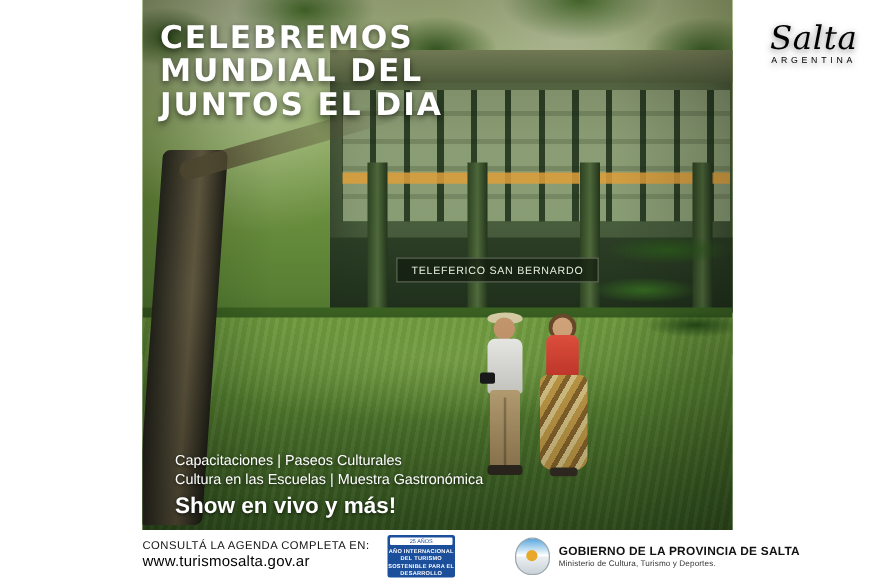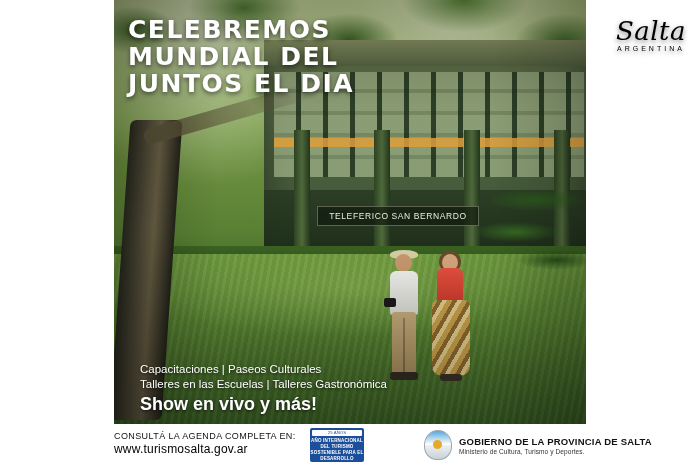--- a/index.html
+++ b/index.html
@@ -329,21 +329,21 @@
     color: #1b4f9c;
     font-size: 4.4px;
     line-height: 6px;
     margin: 0 2px 2px 2px;
     border-radius: 1px;
   }
   .badge .badge-main { font-weight: bold; letter-spacing: 0.2px; }
 
   .gob {
     position: absolute;
-    left: 424px;
+    left: 412px;
     top: 6px;
     display: flex;
     align-items: center;
     gap: 7px;
   }
   .gob .shield {
     width: 26px; height: 28px;
     border-radius: 50% 50% 45% 45%;
     background: linear-gradient(180deg,#5aa7dc 0%,#ffffff 48%,#eceff1 52%,#c9d2d8 100%);
     border: 1px solid #9aa7af;
@@ -438,21 +438,21 @@
     <div>JUNTOS EL DIA</div>
   </div>
 
   <div class="salta-logo">
     <div class="word">Salta</div>
     <div class="sub">ARGENTINA</div>
   </div>
 
   <div class="activities">
     <div>Capacitaciones | Paseos Culturales</div>
-    <div>Talleres en las Escuelas | Talleres Gastronómica</div>
+    <div>Cultura en las Escuelas | Muestra Gastronómica</div>
     <div class="live">Show en vivo y más!</div>
   </div>
 
   <div class="footer">
     <div class="footer-cta">
       <div>CONSULTÁ LA AGENDA COMPLETA EN:</div>
       <div class="url">www.turismosalta.gov.ar</div>
     </div>
 
     <div class="badge">

